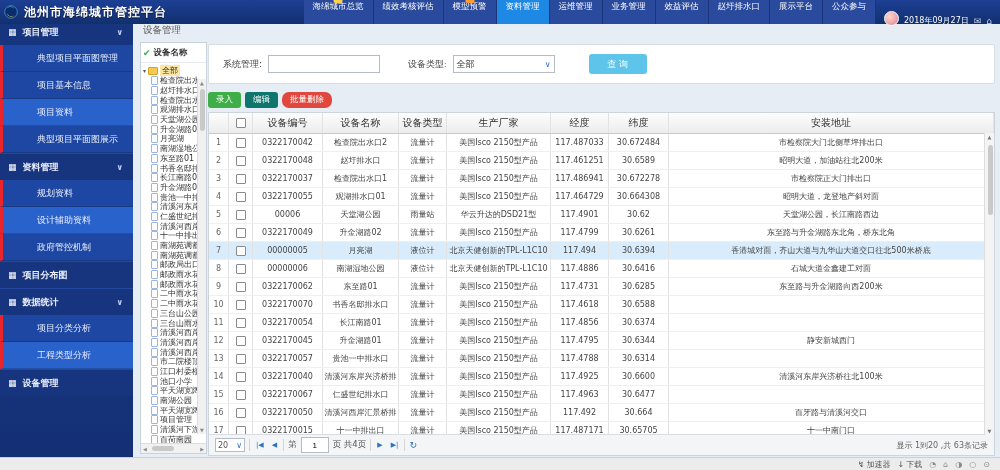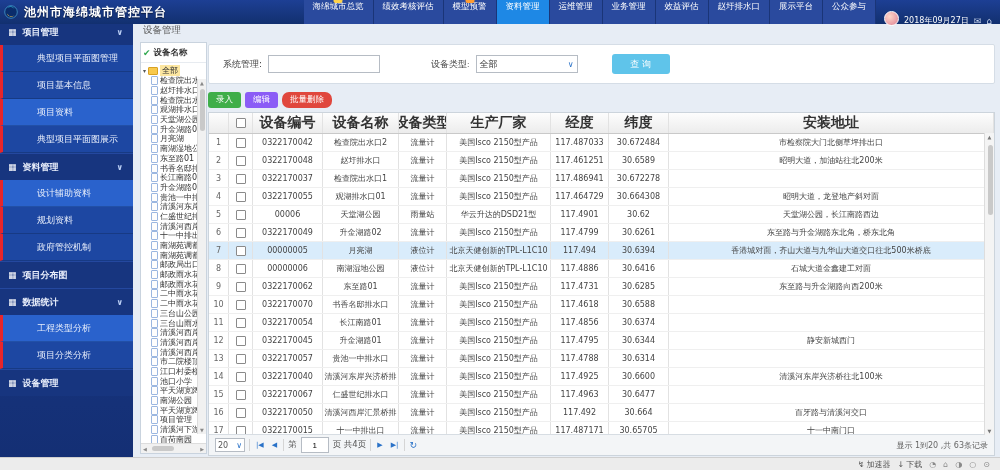--- a/index.html
+++ b/index.html
@@ -64,38 +64,38 @@
   .tree-vthumb{position:absolute;right:1px;top:26px;width:5px;height:42px;background:#c9c9c9;border-radius:3px;cursor:pointer;}
   .tree-hscroll{height:9px;background:#f1f1f1;border-top:1px solid #ddd;display:flex;align-items:center;
                 justify-content:space-between;padding:0 2px;font-size:5px;color:#888;flex:none;position:relative;}
   .tree-hthumb{position:absolute;left:11px;top:1.5px;width:22px;height:5px;background:#c9c9c9;border-radius:3px;cursor:pointer;}
 
   
   .right-panel{position:absolute;left:75px;right:5px;top:26px;bottom:2px;display:flex;flex-direction:column;}
   .search-panel{height:40px;background:#fff;border:1px solid #d5dde6;border-radius:2px;
                 display:flex;align-items:center;padding:0 14px;gap:6px;flex:none;box-sizing:border-box;}
   .fld-label{font-size:9px;color:#444;white-space:nowrap;}
-  .lbl-type{margin-left:45px;font-family:Liberation Serif, serif;}
+  .lbl-type{margin-left:22px;font-family:Liberation Serif, serif;}
   .search-input{width:104px;height:16px;border:1px solid #b6bcc4;font-size:9px;padding:0 3px;outline:none;}
   .select-box{width:102px;height:18px;border:1px solid #b6bcc4;background:#fff;display:flex;
               align-items:center;justify-content:space-between;padding:0 3px;font-size:9px;color:#333;
               cursor:pointer;box-sizing:border-box;}
   .dd-arrow{color:#2a72c8;font-size:8px;}
   .query-btn{margin-left:28px;width:58px;height:20px;background:#5fc4ea;color:#fff;font-size:9px;
              border:none;border-radius:3px;cursor:pointer;font-family:inherit;}
   .toolbar{margin:8px 0 4px;display:flex;gap:4px;flex:none;}
   .tb-btn{height:16px;padding:0 8px;border:none;border-radius:3px;color:#fff;font-size:8.5px;
           cursor:pointer;font-family:inherit;}
-  .tb-add{background:#3fae49;} .tb-edit{background:#8b5cf6;} .tb-del{background:#e0473d;border-radius:7px;}
+  .tb-add{background:#3fae49;} .tb-edit{background:#0f766e;} .tb-del{background:#e0473d;border-radius:7px;}
 
   
   .table-panel{flex:1;background:#fff;border:1px solid #ccd4dc;position:relative;overflow:hidden;
                display:flex;flex-direction:column;box-sizing:border-box;}
   .thead{display:flex;height:20px;background:linear-gradient(#fdfdfd,#ececec);
-         border-bottom:1px solid #c9c9c9;font-size:14px;font-weight:bold;color:#333;flex:none;}
+         border-bottom:1px solid #c9c9c9;font-size:10px;font-weight:normal;color:#333;flex:none;}
   .cell{display:flex;align-items:center;justify-content:center;border-right:1px solid #e2e2e2;
         overflow:hidden;white-space:nowrap;box-sizing:border-box;}
   .tbody{flex:1;overflow:hidden;}
   .trow{display:flex;height:17px;border-bottom:1px solid #efefef;font-size:8px;color:#444;cursor:pointer;}
   .trow.hl{background:#d9ecfb;}
   .c-num{width:20px;color:#666;} .c-cb{width:24px;} .c-id{width:70px;} .c-name{width:76px;}
   .c-type{width:48px;} .c-maker{width:104px;} .c-lng{width:58px;} .c-lat{width:60px;} .c-addr{flex:1;}
   .checkbox{width:8px;height:8px;border:1px solid #8a8a8a;background:#fff;border-radius:1px;cursor:pointer;}
   .tbl-vscroll{position:absolute;right:0;top:20px;bottom:20px;width:9px;background:#f4f4f4;
                border-left:1px solid #ddd;display:flex;flex-direction:column;align-items:center;
@@ -225,29 +225,29 @@
         <span>典型项目平面图展示</span>
 
       </div>
 
       <div class="side-row group chev">
         <span class="grid-icon">▦</span>
         <span>资料管理</span>
         <span class="chevron">∨</span>
       </div>
 
+      <div class="side-row">
+
+        <span>规划资料</span>
+
+      </div>
+
       <div class="side-row active">
 
         <span>设计辅助资料</span>
-
-      </div>
-
-      <div class="side-row">
-
-        <span>规划资料</span>
 
       </div>
 
       <div class="side-row">
 
         <span>政府管控机制</span>
 
       </div>
 
       <div class="side-row group">
@@ -255,29 +255,29 @@
         <span>项目分布图</span>
 
       </div>
 
       <div class="side-row group chev">
         <span class="grid-icon">▦</span>
         <span>数据统计</span>
         <span class="chevron">∨</span>
       </div>
 
+      <div class="side-row">
+
+        <span>项目分类分析</span>
+
+      </div>
+
       <div class="side-row active">
 
         <span>工程类型分析</span>
-
-      </div>
-
-      <div class="side-row">
-
-        <span>项目分类分析</span>
 
       </div>
 
       <div class="side-row group">
         <span class="grid-icon">▦</span>
         <span>设备管理</span>
 
       </div>
 
   </aside>
@@ -567,20 +567,21 @@
               <div class="cell c-num">3</div>
               <div class="cell c-cb">
                 <span class="checkbox"></span>
               </div>
               <div class="cell c-id">0322170037</div>
               <div class="cell c-name">检查院出水口1</div>
               <div class="cell c-type">流量计</div>
               <div class="cell c-maker">美国Isco 2150型产品</div>
               <div class="cell c-lng">117.486941</div>
               <div class="cell c-lat">30.672278</div>
+              <div class="cell c-addr">市检察院正大门排出口</div>
             </div>
 
             <div class="trow">
               <div class="cell c-num">4</div>
               <div class="cell c-cb">
                 <span class="checkbox"></span>
               </div>
               <div class="cell c-id">0322170055</div>
               <div class="cell c-name">观湖排水口01</div>
               <div class="cell c-type">流量计</div>

